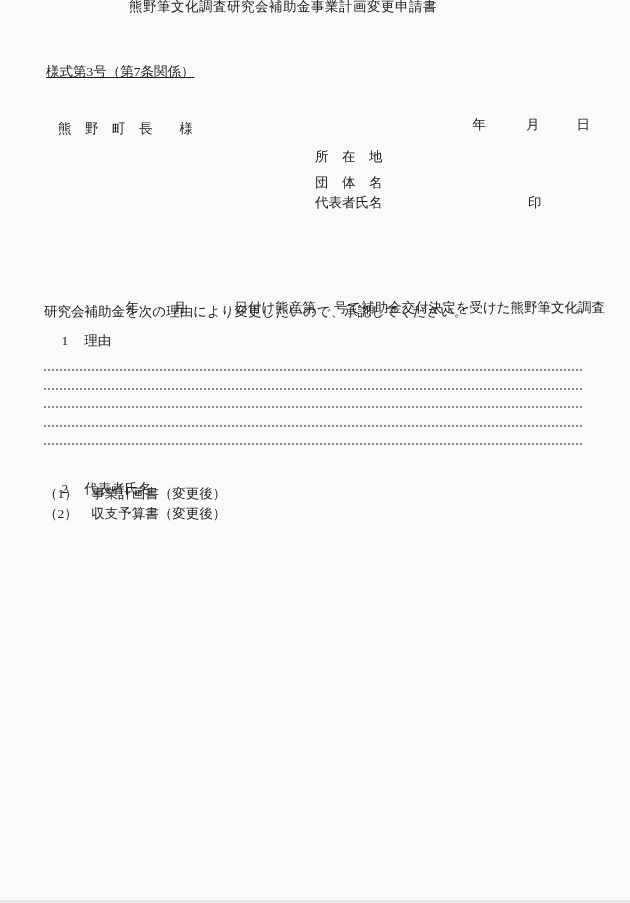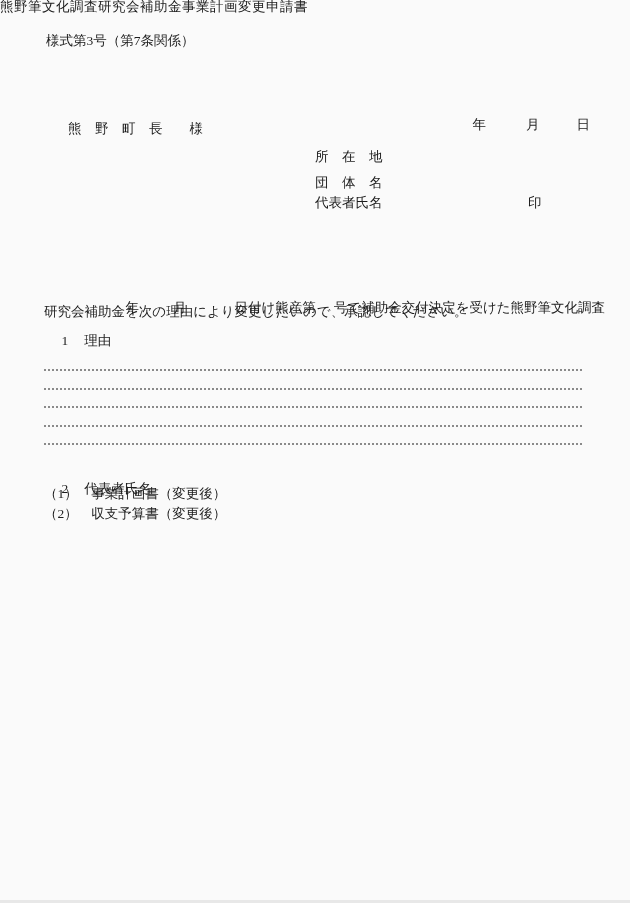--- a/index.html
+++ b/index.html
@@ -25,24 +25,24 @@
   
   .sp-d1{width:40px;}
   .sp-d2{width:37px;}
   
   .sp-b0{width:68px;}
   .sp-b1{width:34px;}
   .sp-b2{width:48px;}
   .sp-b3{width:18px;}
   
   .sp-s1{width:16px;}
-  .title-line{left:0;top:249;width:508px;text-align:left;letter-spacing:0.5px;}
-  .form-number{left:46px;top:34px;}
+  .title-line{left:0;top:249;width:508px;text-align:center;letter-spacing:0.5px;padding-left:29px;}
+  .form-number{left:46px;top:65px;text-decoration:underline;}
   .date-line{top:104px;right:40px;}
-  .addressee{left:68px;top:122px;}
+  .addressee{left:58px;top:122px;}
   .sender-address{left:315px;top:150px;}
   .sender-group{left:315px;top:177px;font-family:Liberation Mono, monospace;}
   .sender-rep{left:315px;top:196px;}
   .seal{left:528px;top:196px;}
   .body-line1{left:44px;top:287px;}
   .body-line2{left:44px;top:305px;}
   .sec1-heading{left:48px;top:320px;}
   .blank-lines{left:44px;top:369px;width:538px;}
   .dot-line{
     height:2px;

